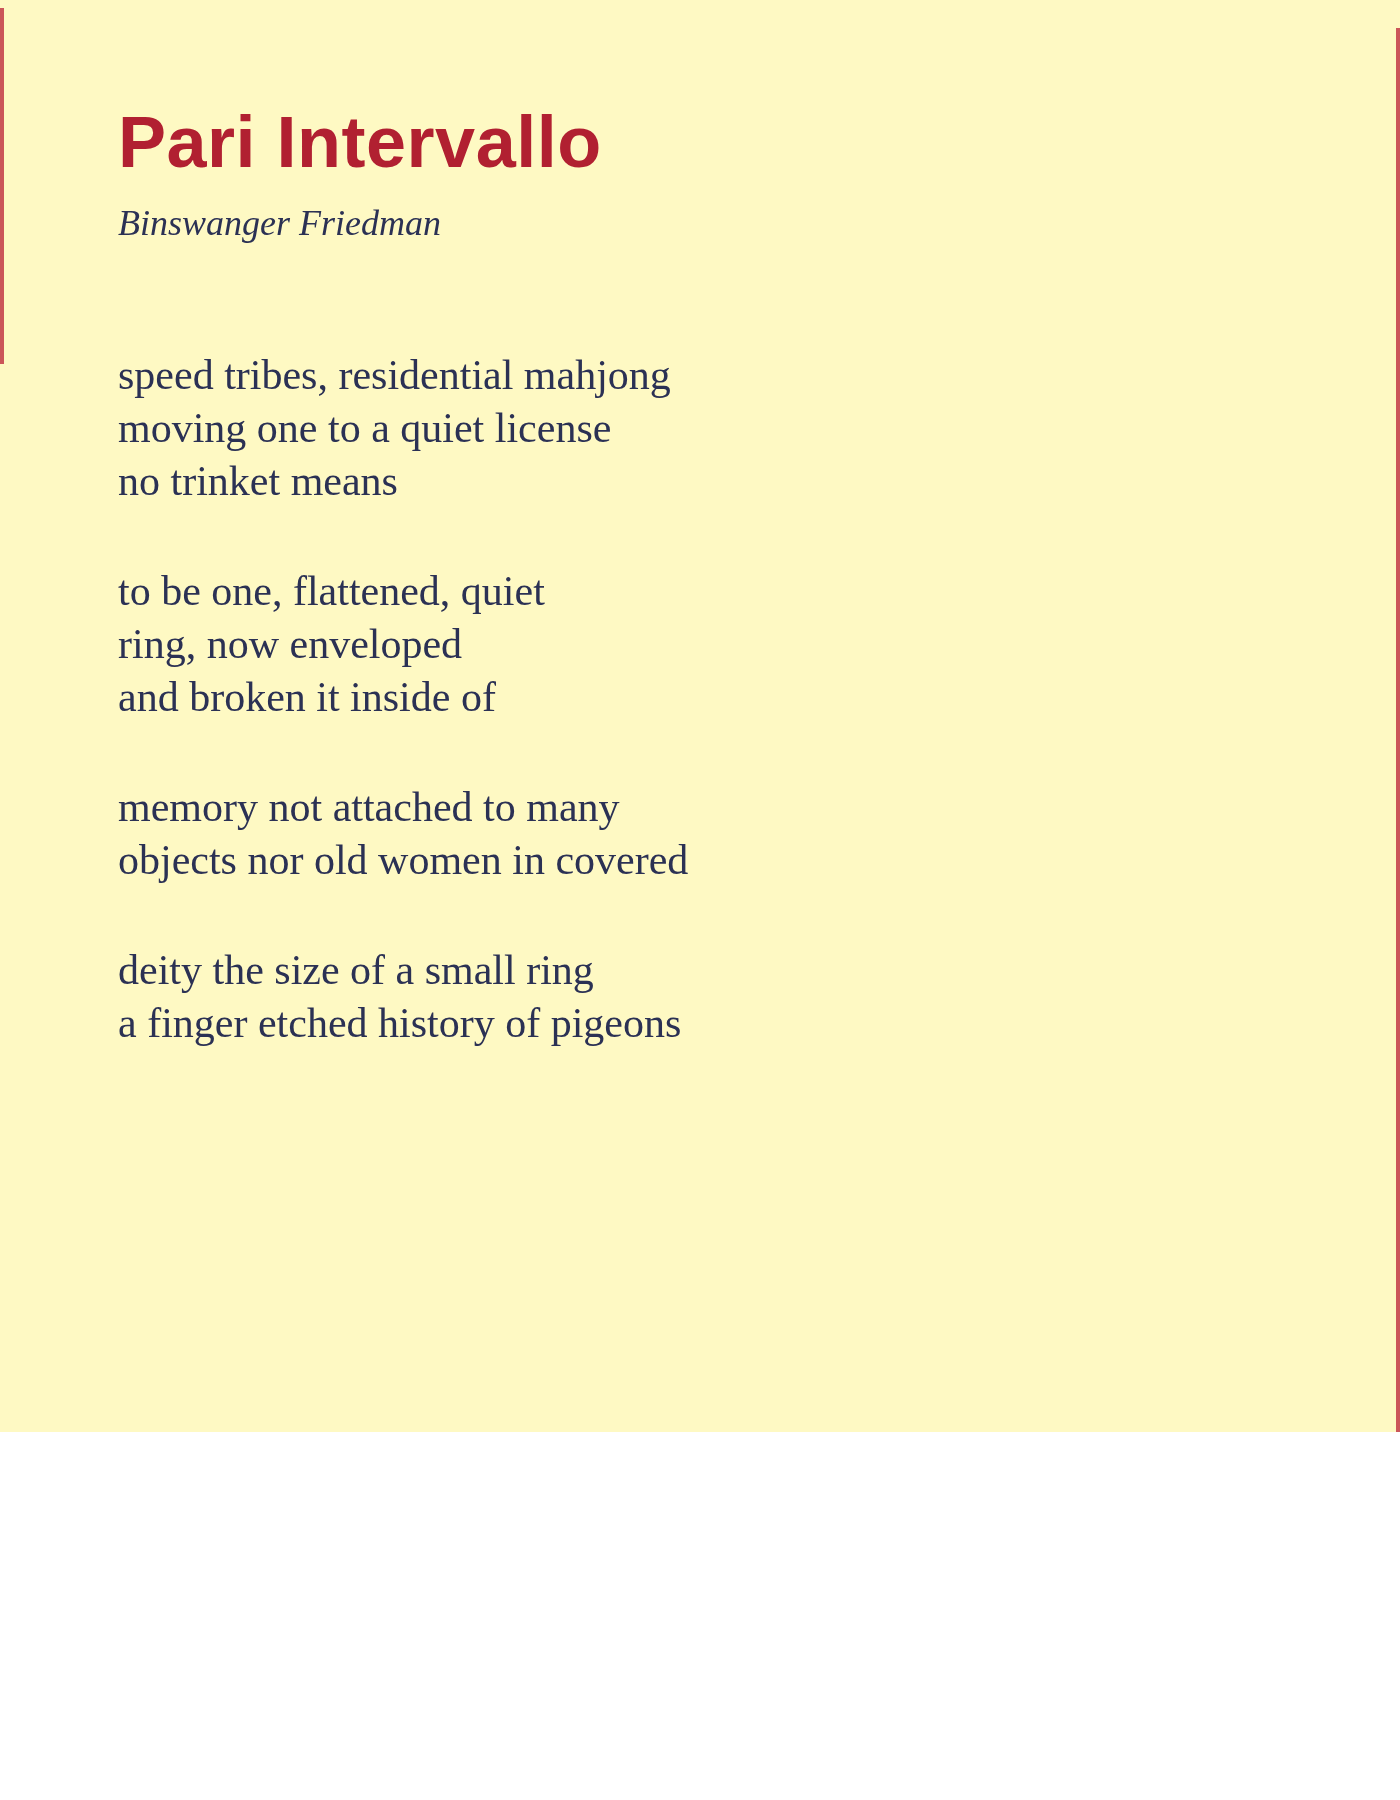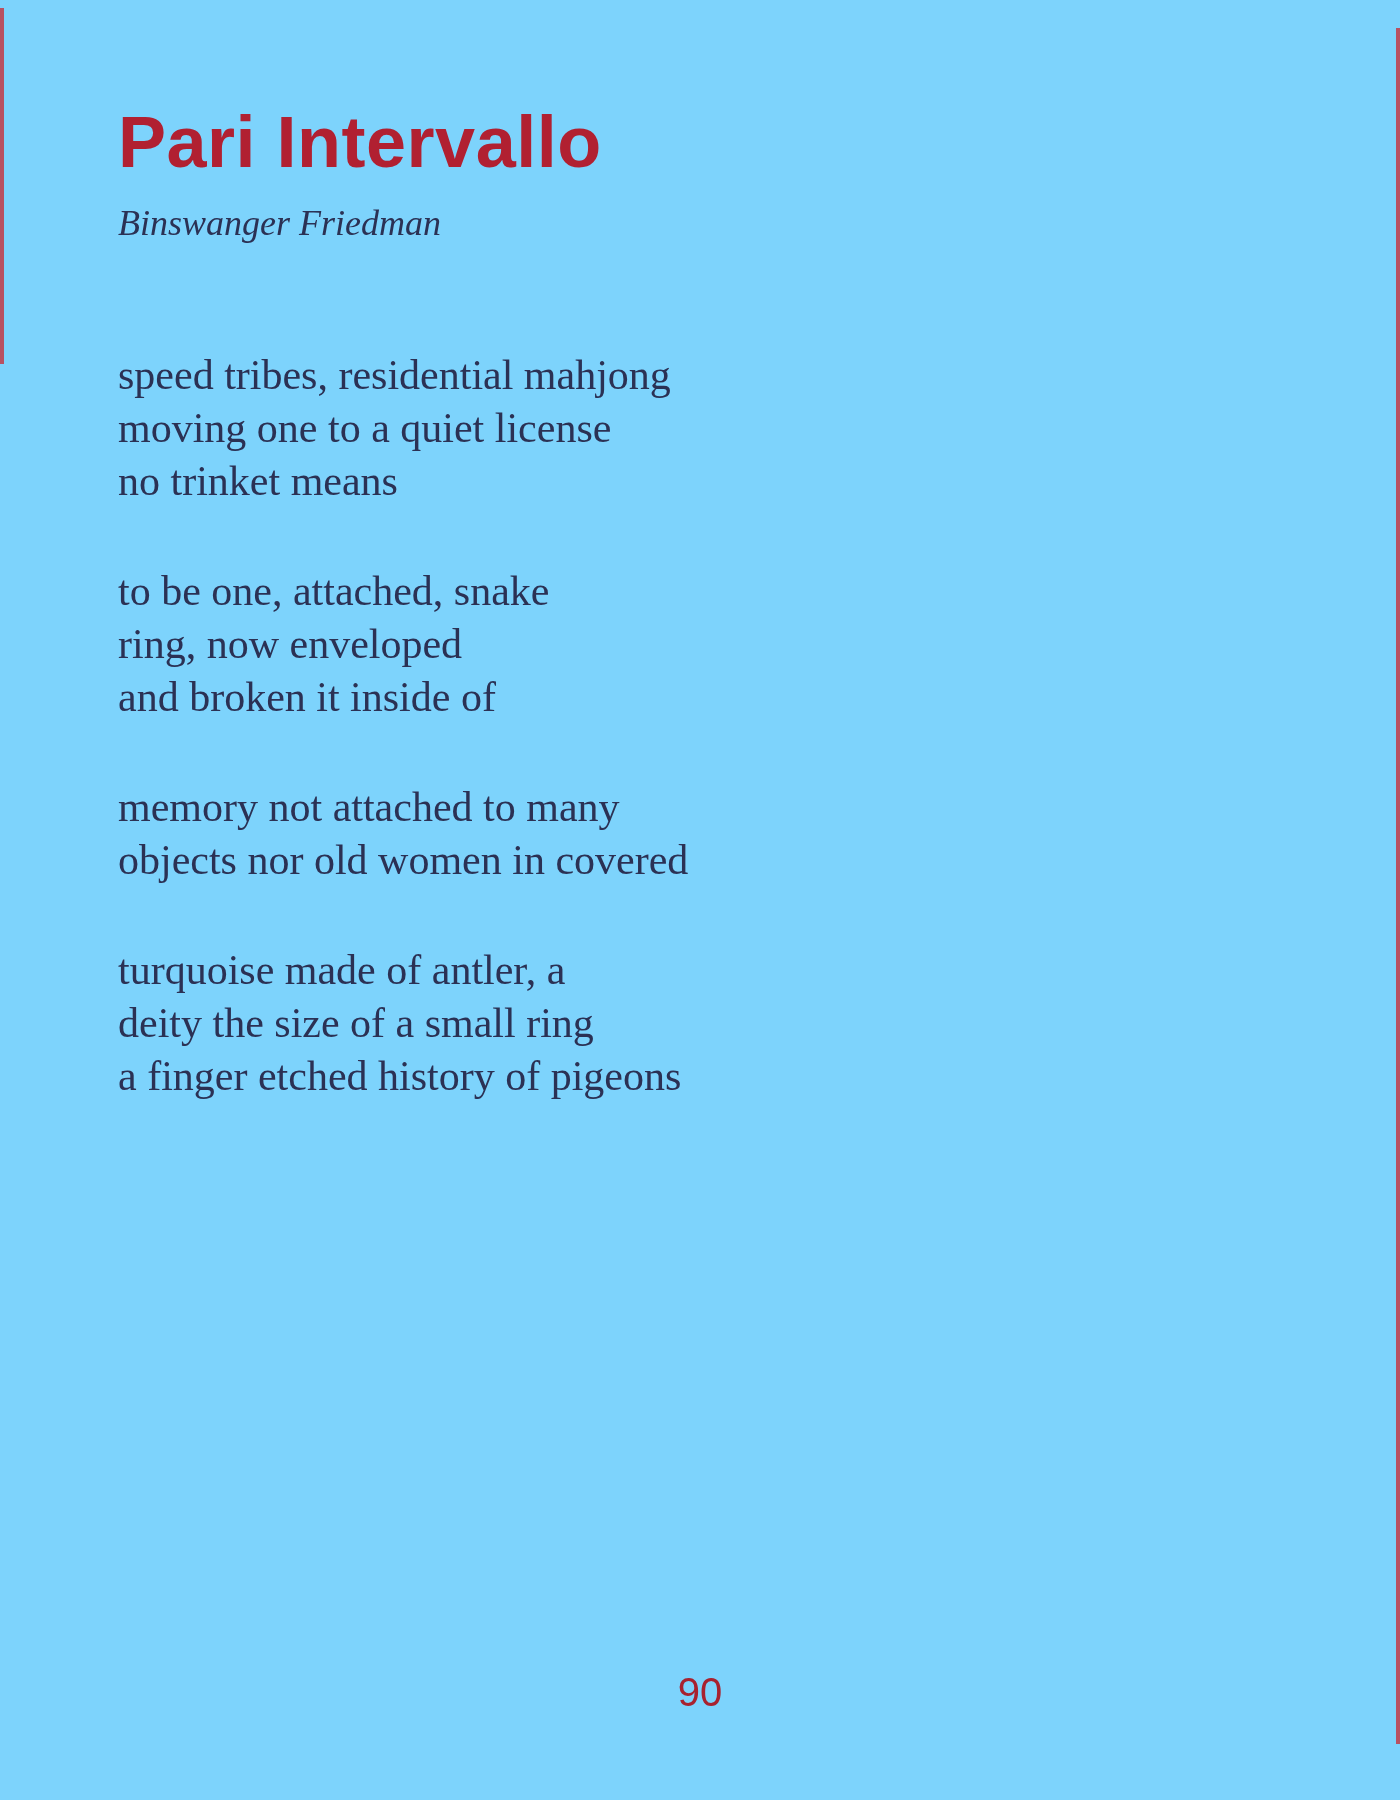--- a/index.html
+++ b/index.html
@@ -3,22 +3,22 @@
 <meta charset="utf-8">
 <style>
   html, body {
     margin: 0;
     padding: 0;
     background: #ffffff;
   }
   .page {
     position: relative;
     width: 1400px;
-    height: 1800px;
-    background: #7dd3fc;
+    height: 1432px;
+    background: #fef9c3;
     overflow: hidden;
     font-family: "Liberation Serif", serif;
   }
   
   .edge-mark {
     position: absolute;
     width: 4px;
     background: #c23a47;
     opacity: 0.85;
   }
@@ -93,32 +93,31 @@
 
   <div class="poem">
 
     <div class="stanza">
       <div class="poem-line">speed tribes, residential mahjong</div>
       <div class="poem-line">moving one to a quiet license</div>
       <div class="poem-line">no trinket means</div>
     </div>
 
     <div class="stanza">
-      <div class="poem-line">to be one, attached, snake</div>
+      <div class="poem-line">to be one, flattened, quiet</div>
       <div class="poem-line">ring, now enveloped</div>
       <div class="poem-line">and broken it inside of</div>
     </div>
 
     <div class="stanza">
       <div class="poem-line">memory not attached to many</div>
       <div class="poem-line">objects nor old women in covered</div>
     </div>
 
     <div class="stanza">
-      <div class="poem-line">turquoise made of antler, a</div>
       <div class="poem-line">deity the size of a small ring</div>
       <div class="poem-line">a finger etched history of pigeons</div>
     </div>
 
   </div>
 
   <div class="page-number">90</div>
 
 </div>
 

